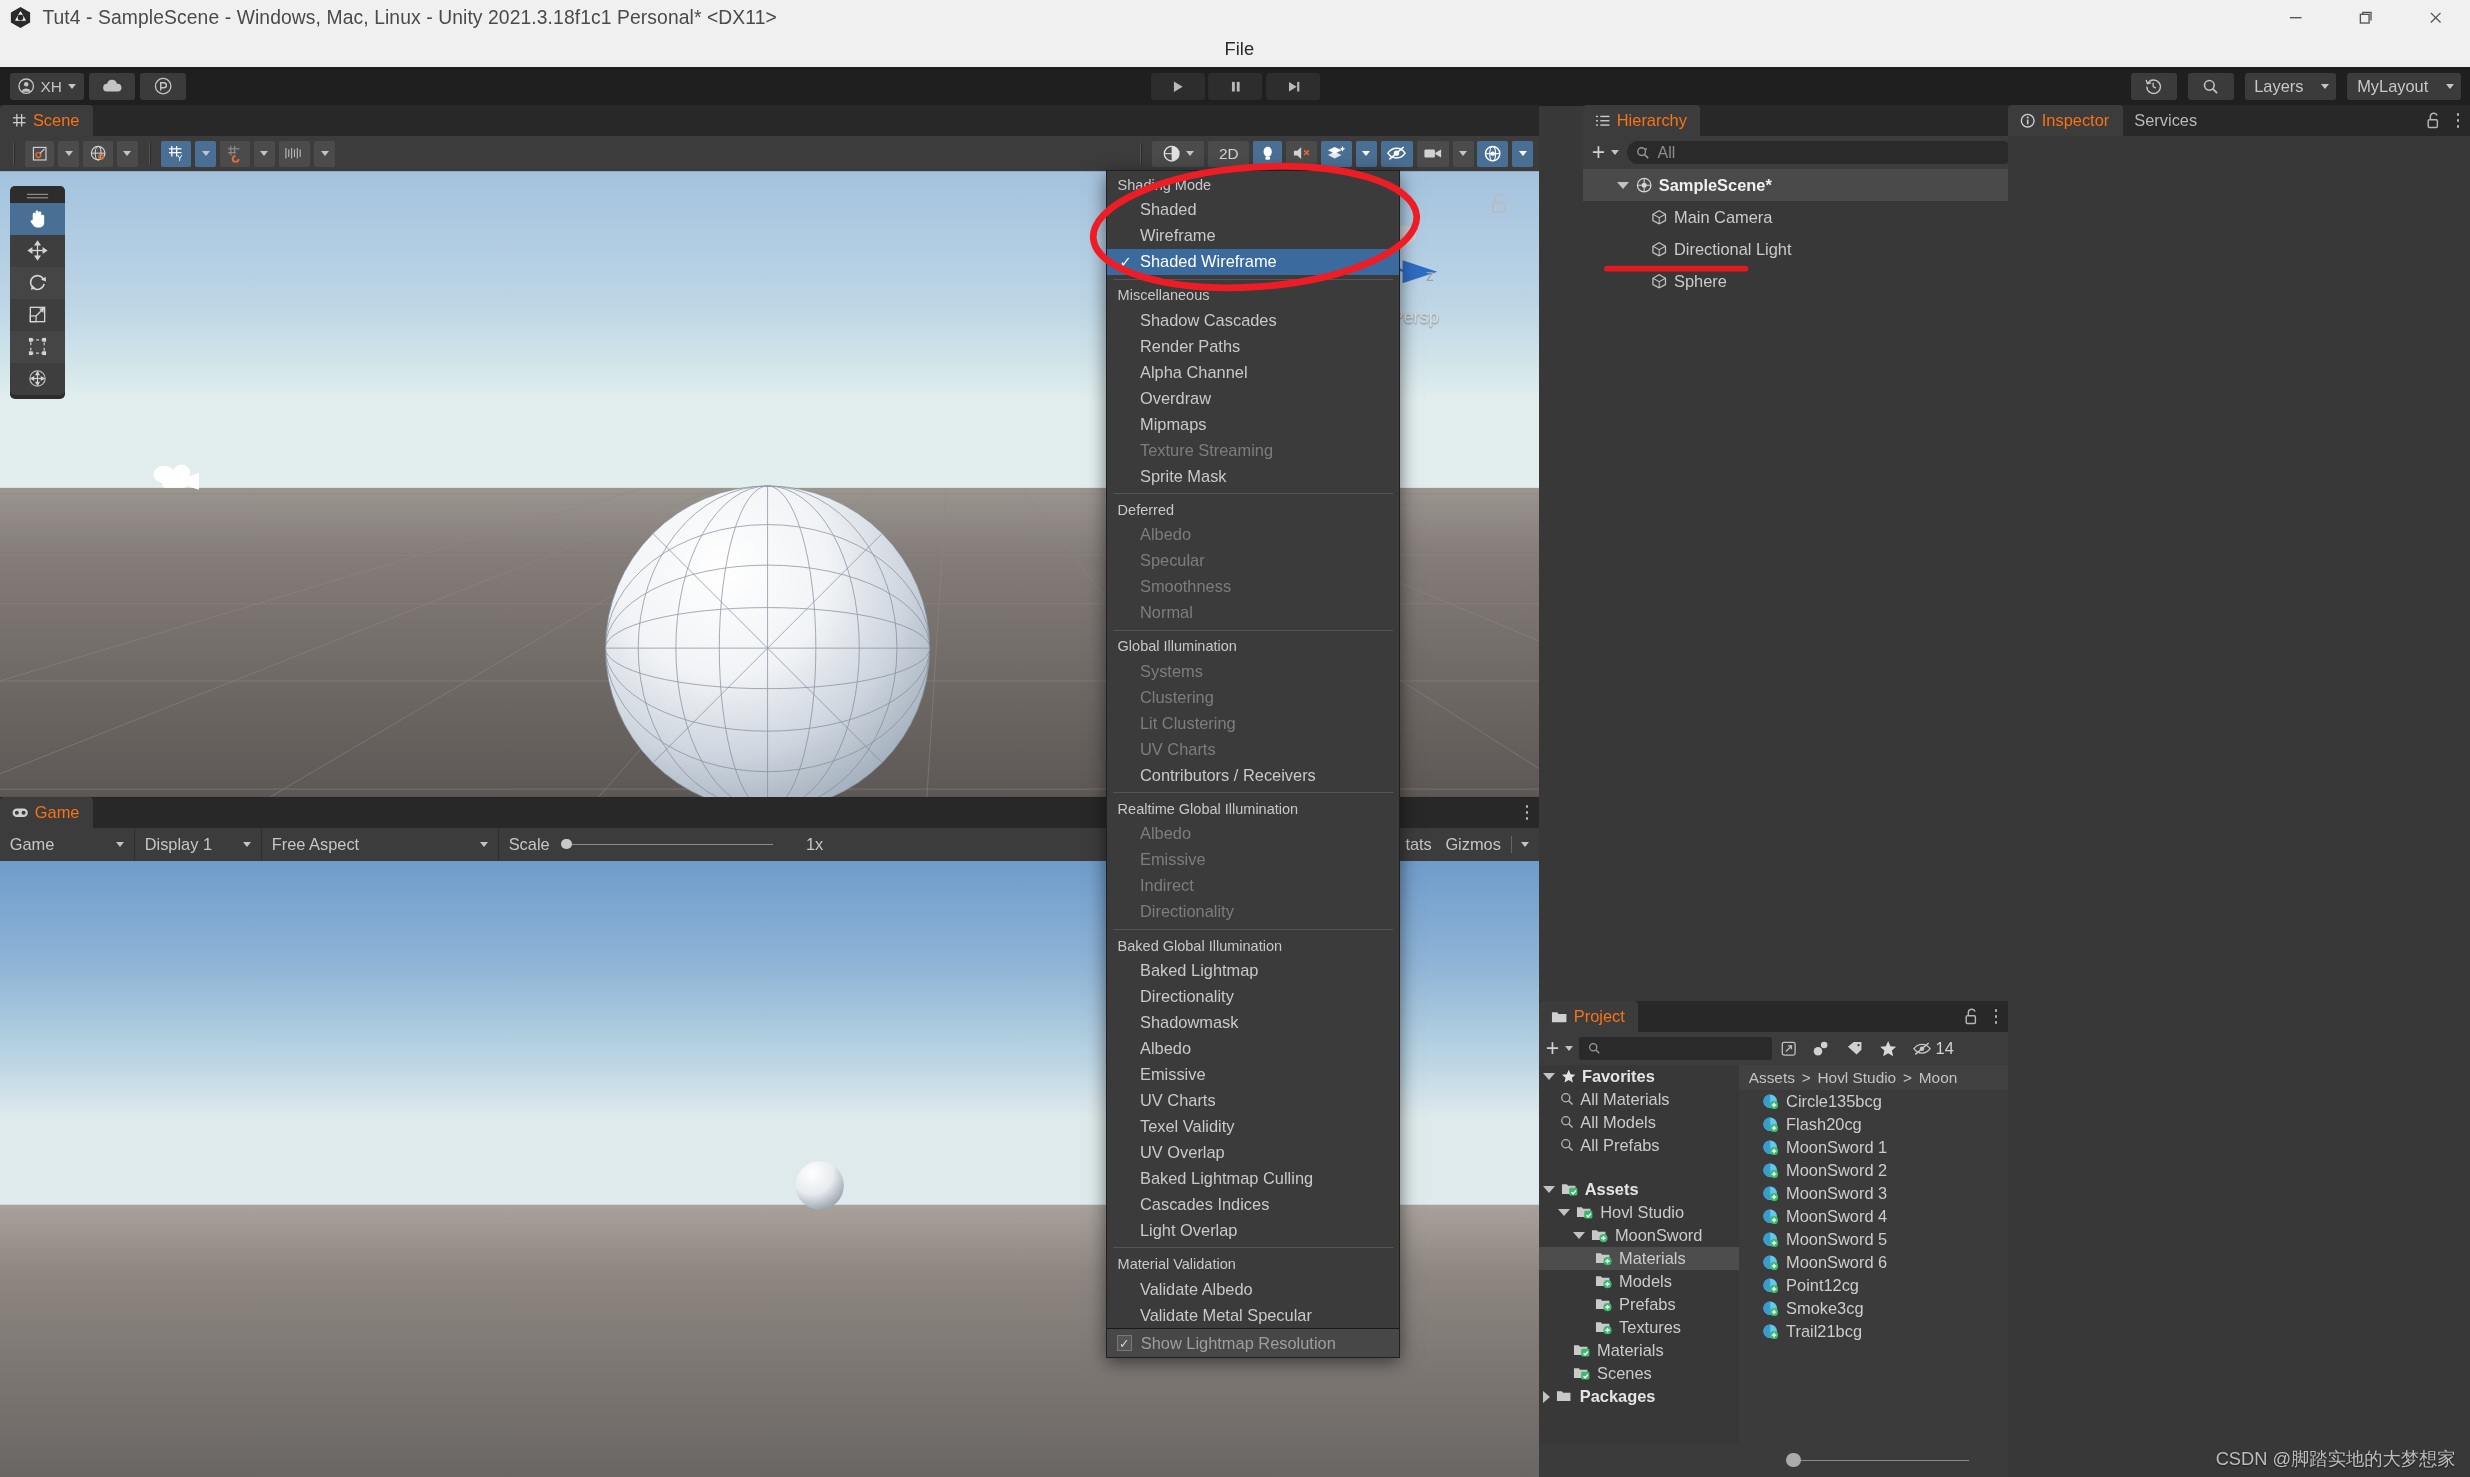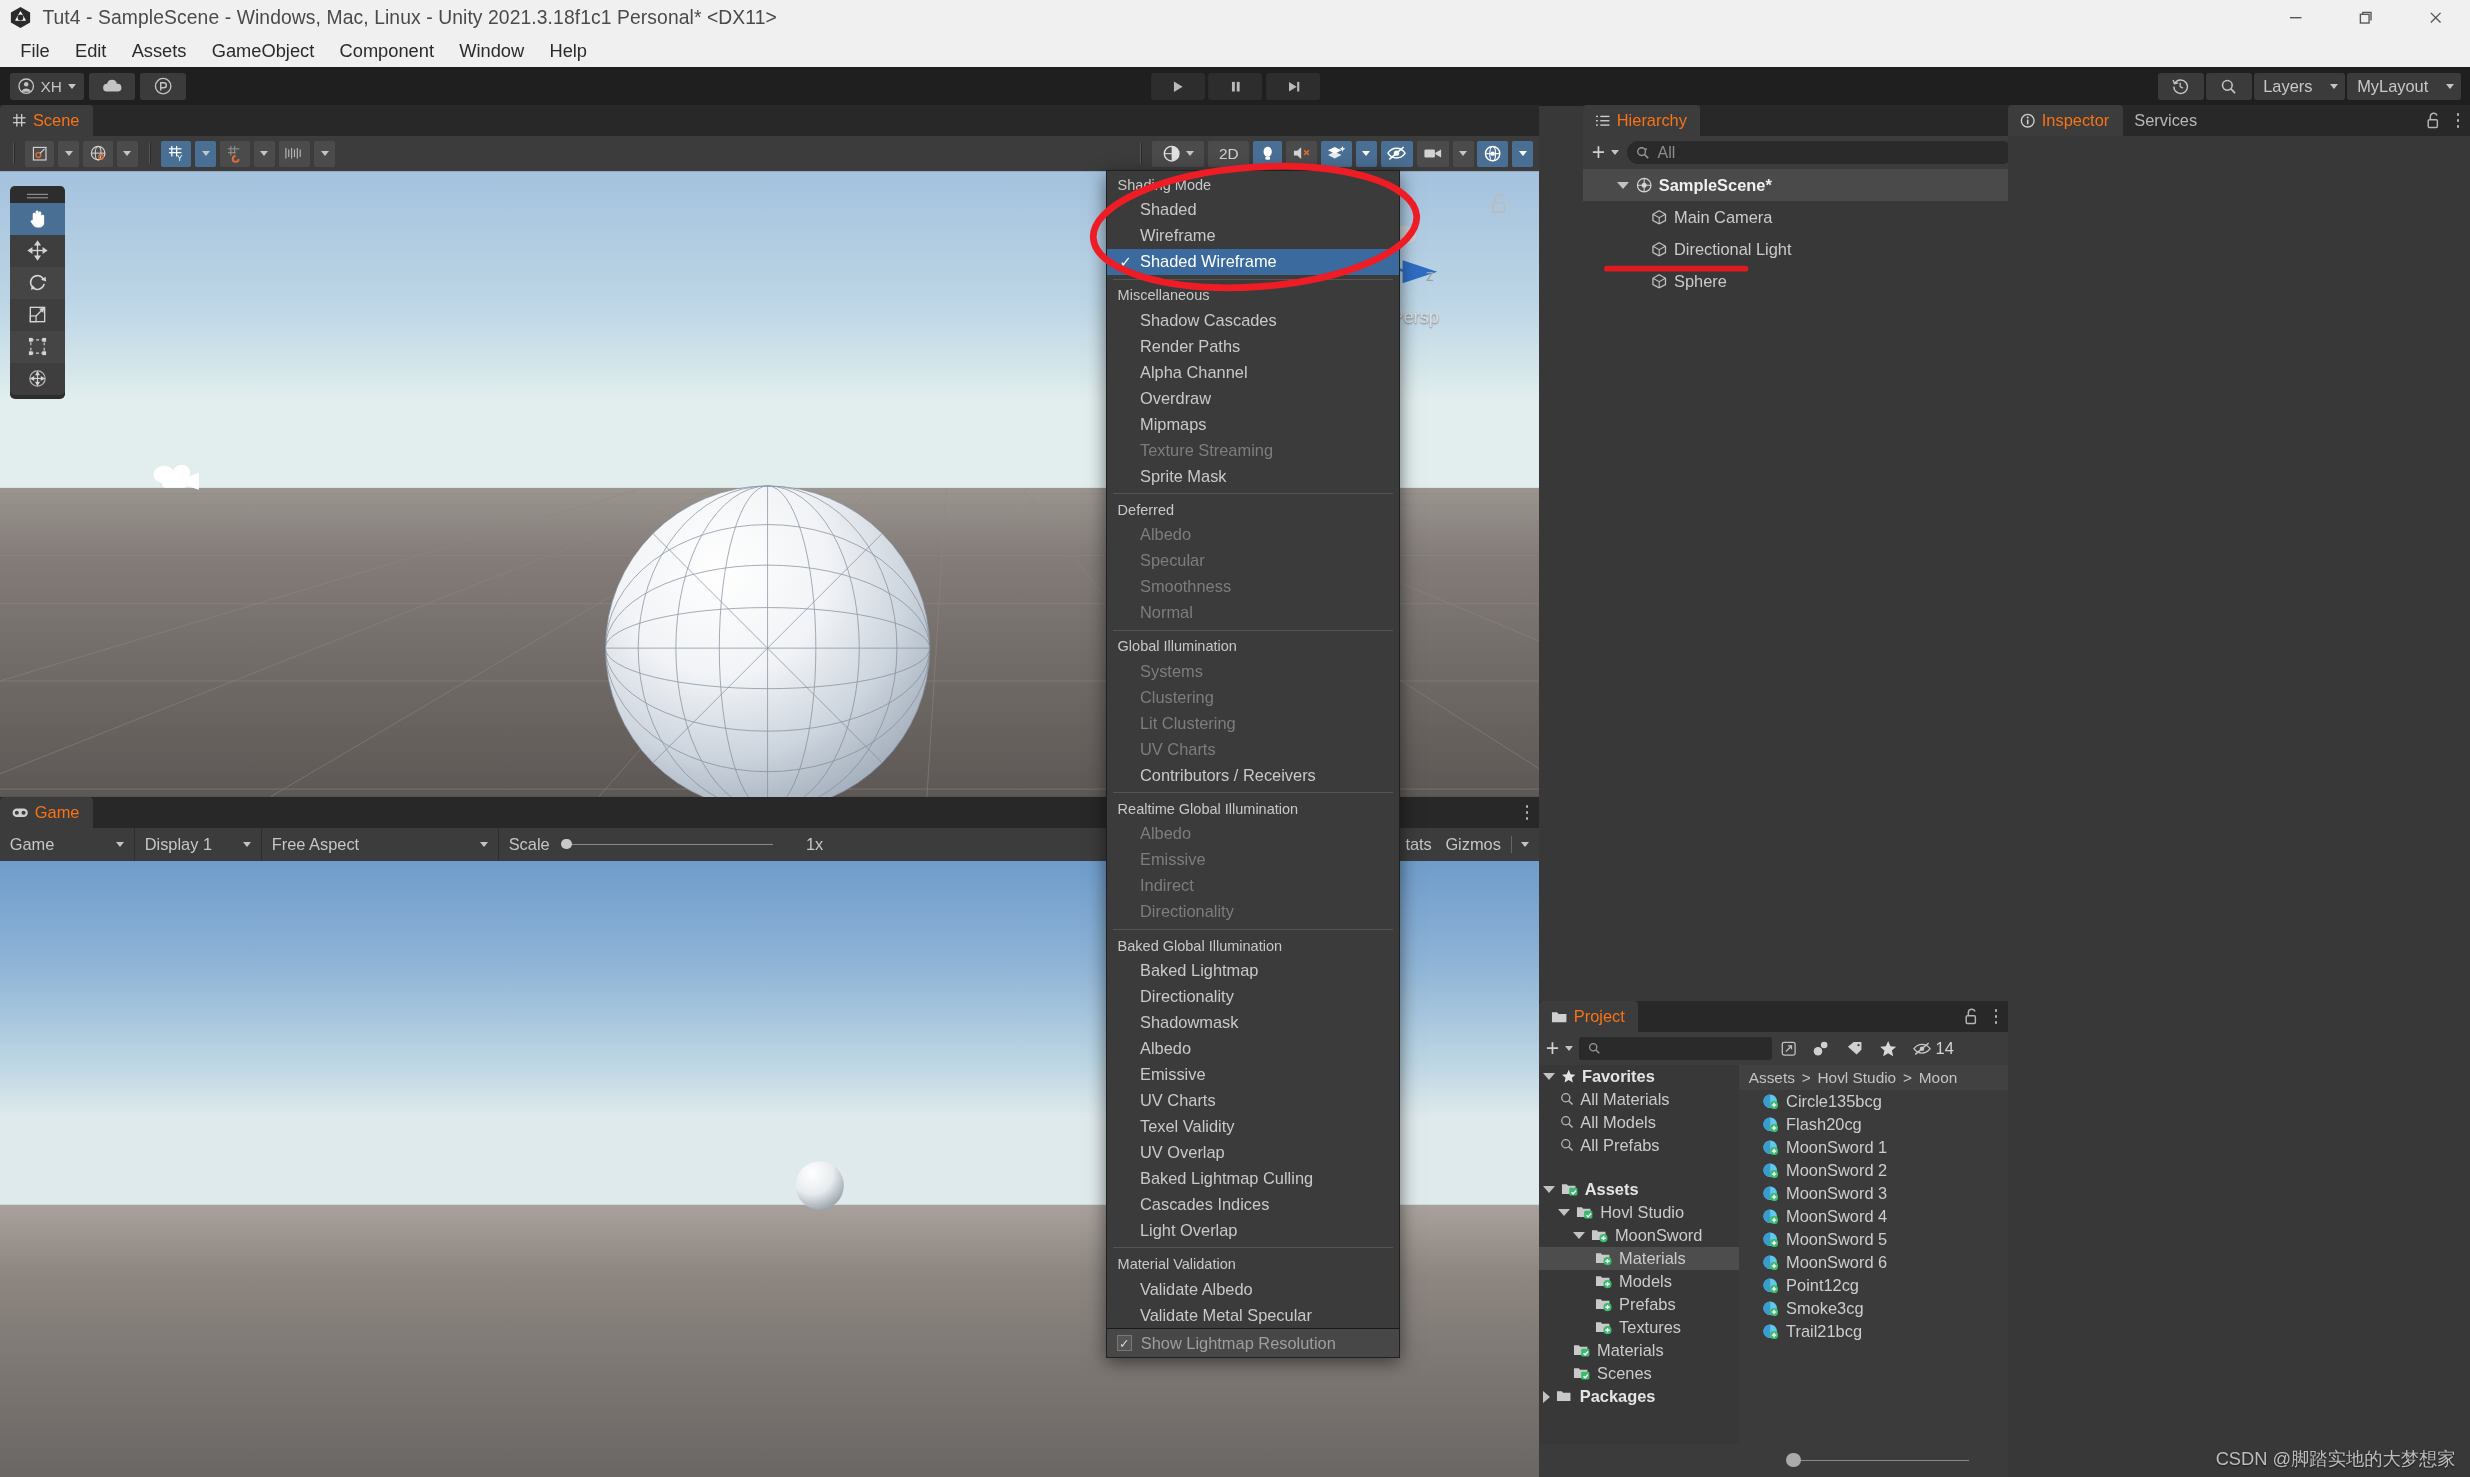--- a/index.html
+++ b/index.html
@@ -24,38 +24,38 @@
   }
   .tb-spacer { flex: 1 1 auto; }
   .tb-btn {
     width: 70px; height: 35px; display: flex; align-items: center; justify-content: center;
     color: #555;
   }
 
   
   .menubar {
     position: absolute; top: 35px; left: 0; width: 2471px; height: 32px;
-    background: #f0f0f0; display: flex; align-items: center; padding-left: 7.7px;
+    background: #f0f0f0; display: flex; align-items: center; padding-left: 7.7px; flex-direction: column;
   }
   .menubar .mi {
     font-size: 18.3px; color: #2b2b2b; padding: 2.9px 12.6px; white-space: nowrap;
   }
 
   
   .unity-toolbar {
     position: absolute; top: 67px; left: 0; width: 2471px; height: 39px;
     background: #1f1f1f; display: flex; align-items: center;
   }
   .utb-left { display: flex; align-items: center; gap: 4.8px; margin-left: 9.7px; }
   .utb-center {
     position: absolute; left: 50%; transform: translateX(-50%);
     display: flex; gap: 3.9px;
   }
   .utb-right {
-    position: absolute; right: 9.7px; display: flex; align-items: center; gap: 2px;
+    position: absolute; right: 9.7px; display: flex; align-items: center; gap: 11px;
   }
   .ubtn {
     height: 27px; background: #3b3b3b; border-radius: 2.9px;
     display: flex; align-items: center; justify-content: center;
     color: #c4c4c4; font-size: 15.4px; padding: 0 8.7px; gap: 5.8px;
     white-space: nowrap;
   }
   .ubtn.wide { min-width: 46px; }
   .ubtn.play { width: 54px; background: #2d2d2d; }
   .caret { width: 0; height: 0; border-left: 4.8px solid transparent; border-right: 4.8px solid transparent; border-top: 5.8px solid #c4c4c4; }

